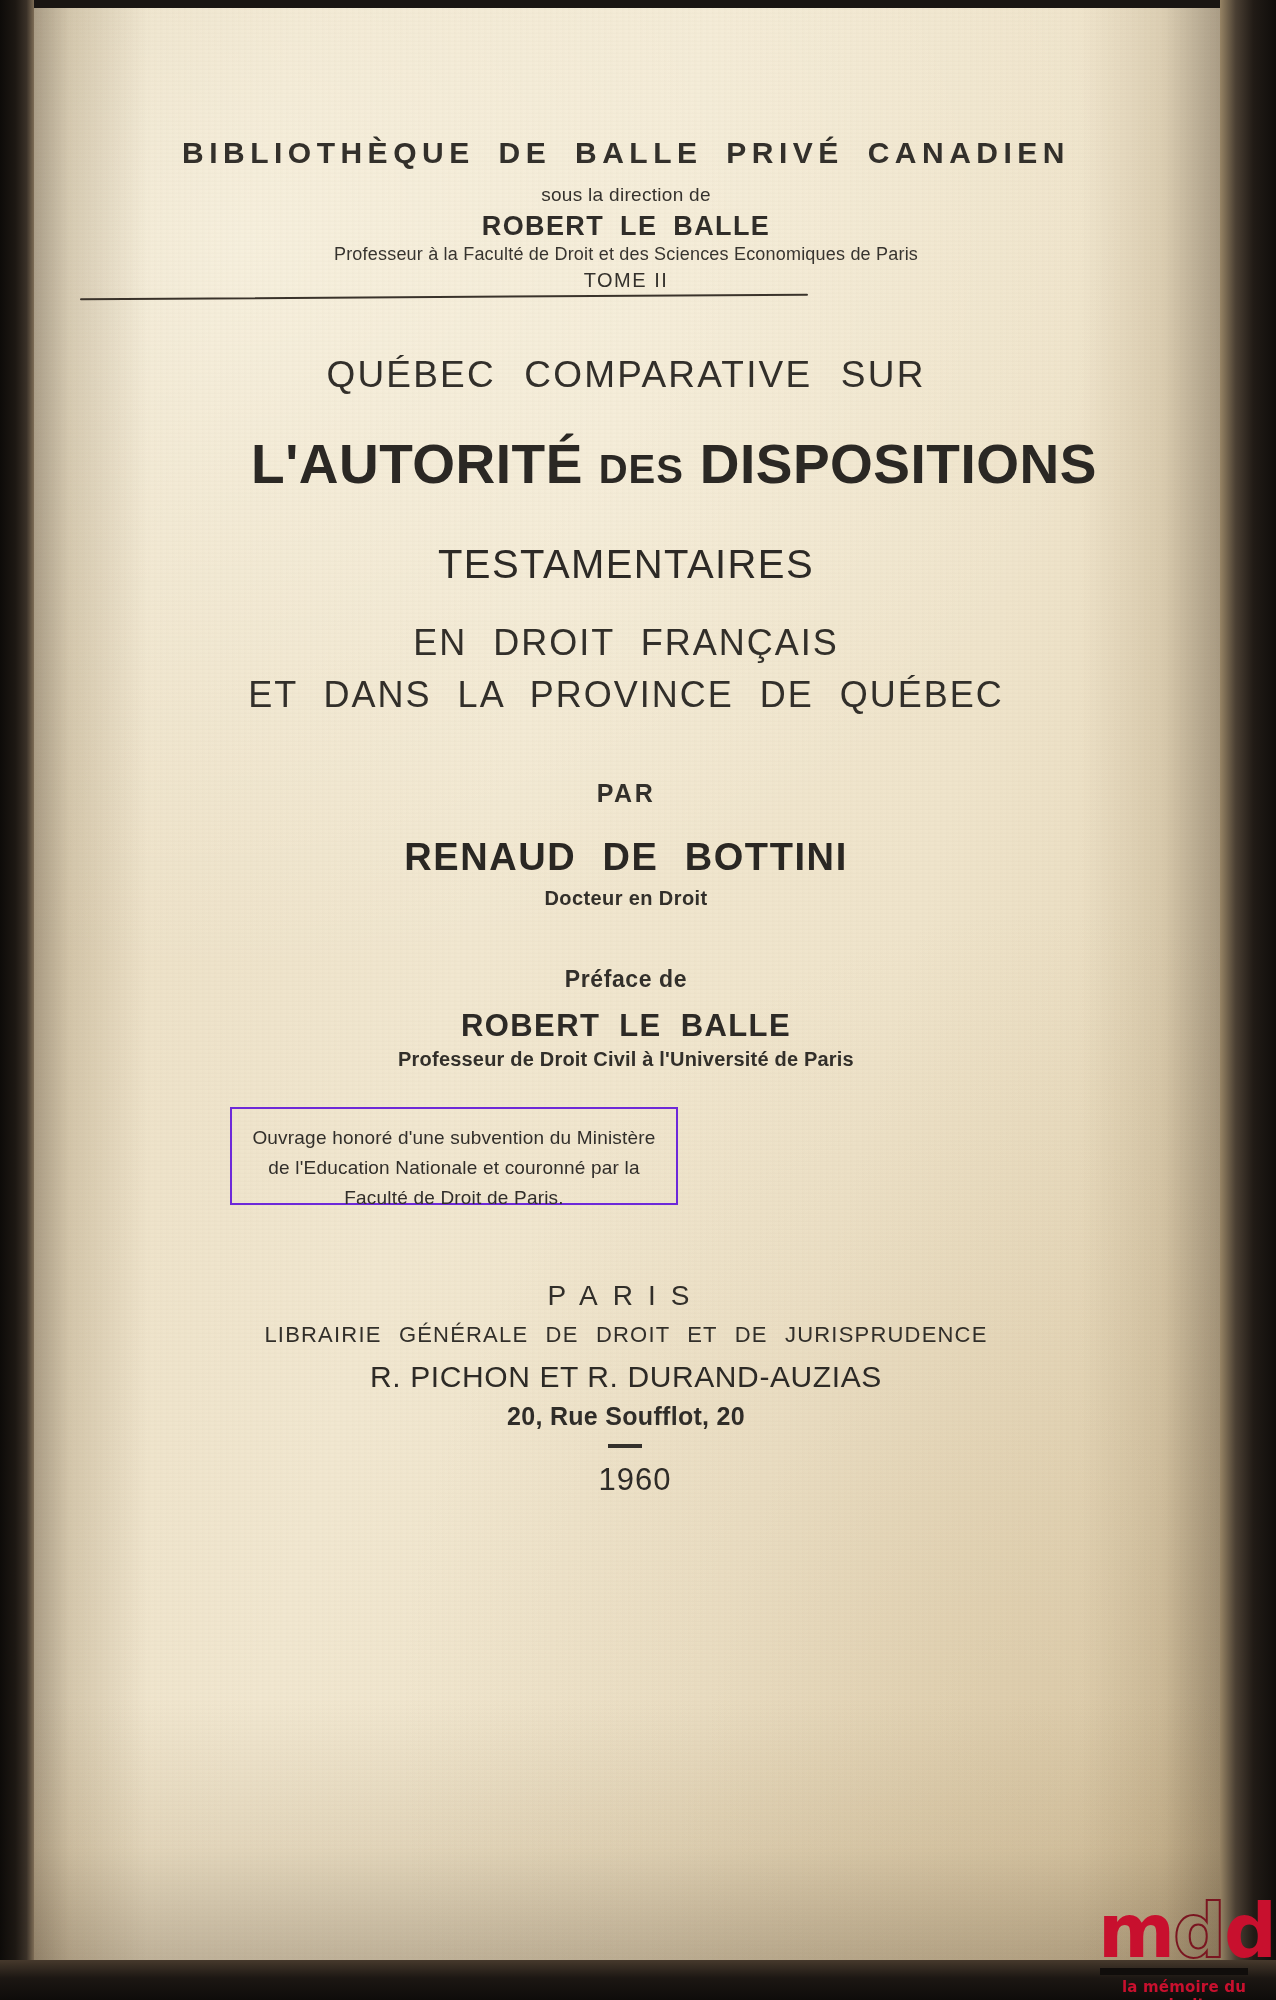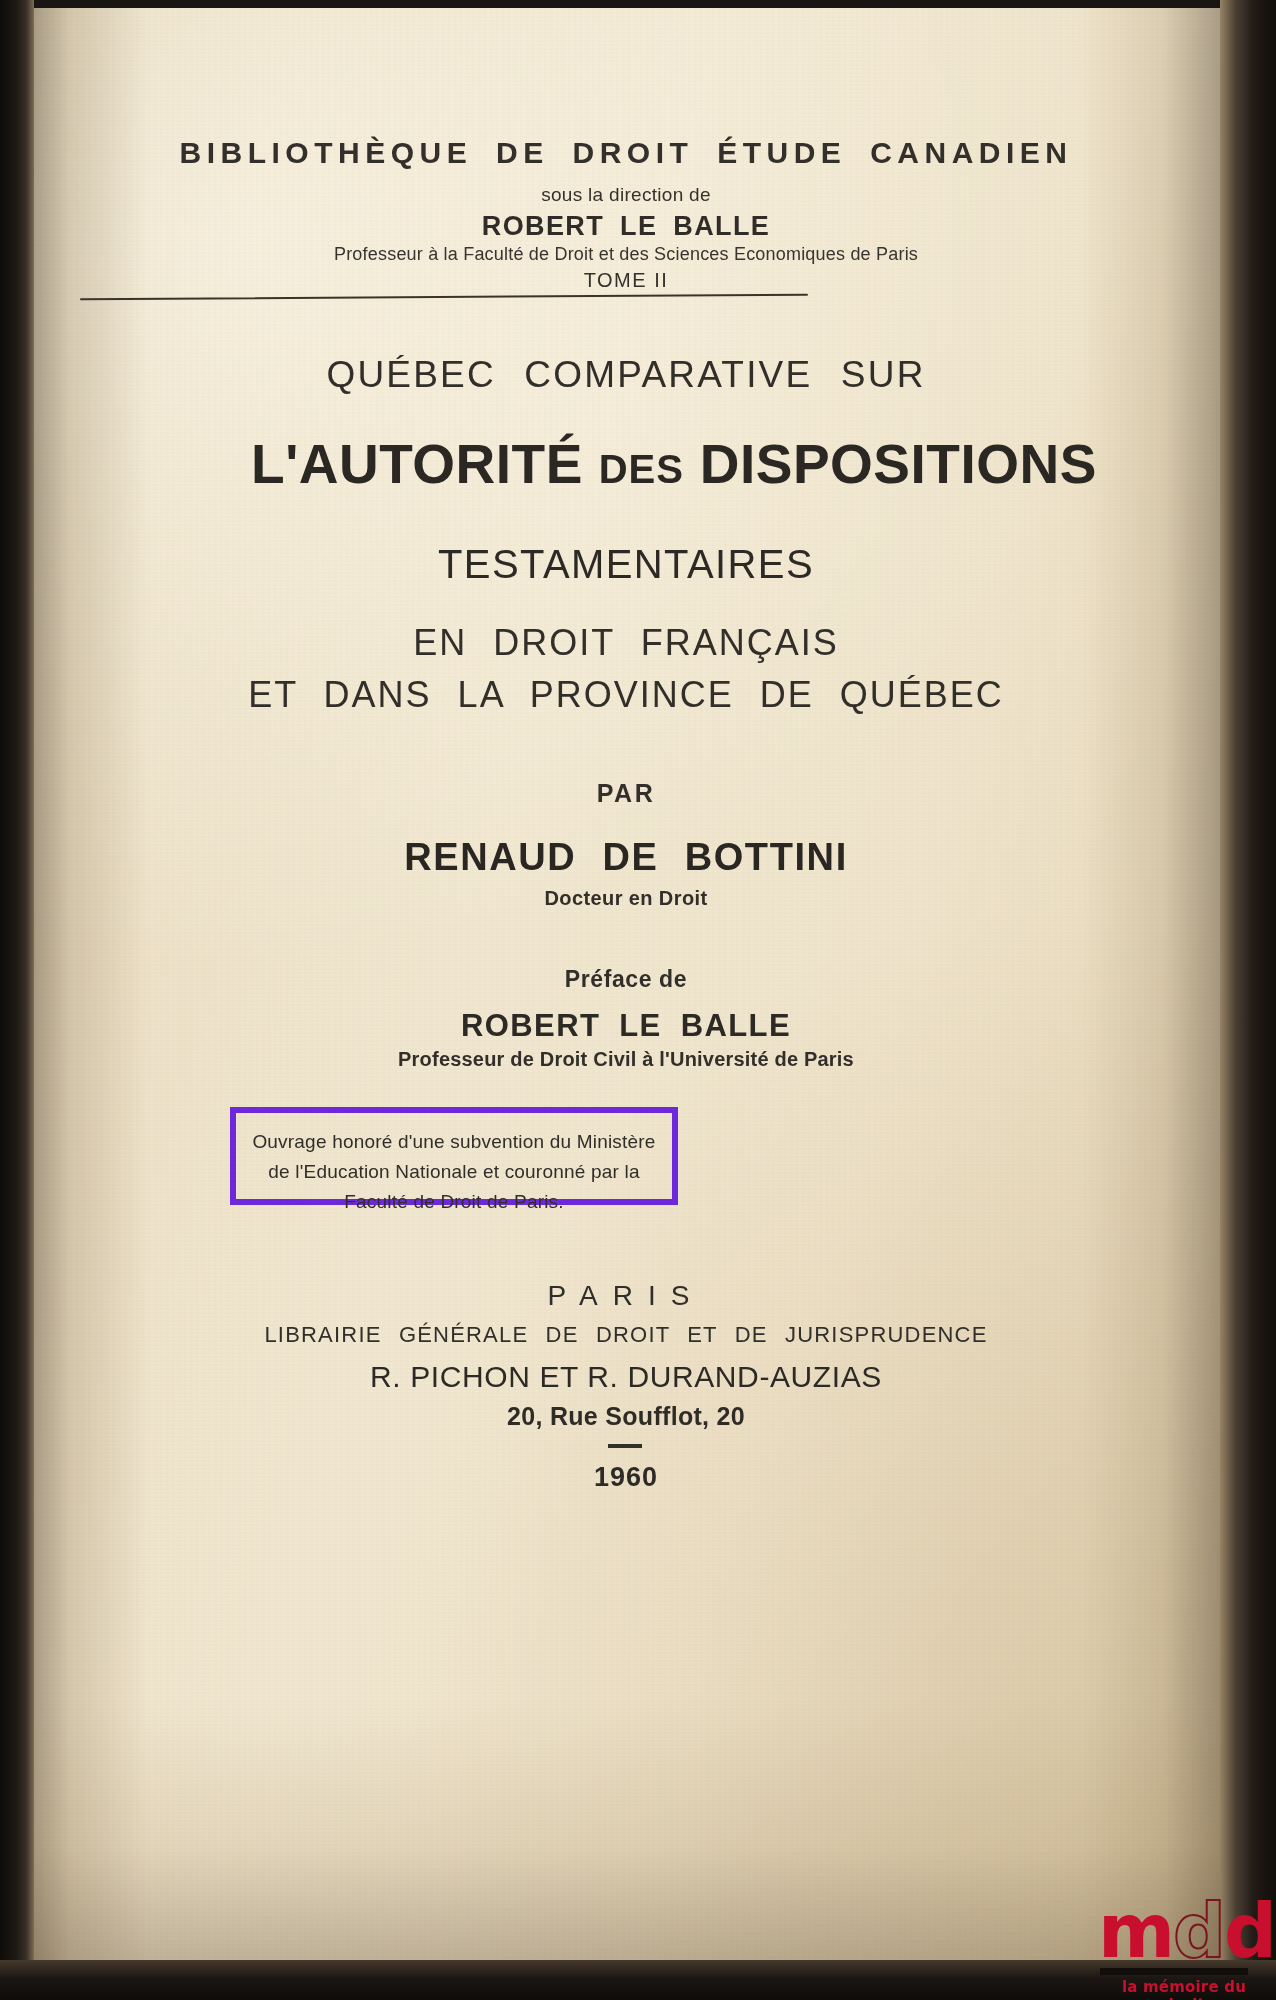--- a/index.html
+++ b/index.html
@@ -247,21 +247,21 @@
     color: #322f2a;
   }
 
   
   .note-box {
     position: absolute;
     left: 202px;
     top: 1099px;
     width: 448px;
     height: 98px;
-    border: 6px solid #6d28d9;
+    border: 2px solid #6d28d9;
     box-sizing: border-box;
   }
   .note-box .note-inner {
     position: absolute;
     left: 0; right: 0;
     top: 14px;
     text-align: center;
     font-size: 19px;
     line-height: 30px;
     letter-spacing: 0.2px;
@@ -302,24 +302,25 @@
     position: absolute;
     top: 1436px;
     left: 50%;
     margin-left: -18px;
     width: 34px;
     height: 4px;
     background: #33302b;
   }
   .imp-year {
     top: 1454px;
-    font-size: 27px;
-    font-weight: 700;
+    font-size: 31px;
+    font-weight: 400;
     letter-spacing: 1px;
     color: #2e2b27;
+    padding-left: 9px;
   }
 
   
   .logo {
     position: absolute;
     right: 0px;
     bottom: 0px;
     width: 200px;
     height: 108px;
     z-index: 8;
@@ -367,21 +368,21 @@
 <div id="scan">
 
   <div class="paper"></div>
   <div class="paper-shade-left"></div>
   <div class="paper-shade-right"></div>
   <div class="paper-shade-bottom"></div>
   <div class="grain"></div>
 
   <div class="content">
 
-    <div class="blk series-title">BIBLIOTHÈQUE DE DROIT ÉTUDE CANADIEN</div>
+    <div class="blk series-title">BIBLIOTHÈQUE DE BALLE PRIVÉ CANADIEN</div>
     <div class="blk series-sub">sous la direction de</div>
     <div class="blk series-dir">ROBERT LE BALLE</div>
     <div class="blk series-aff">Professeur à la Faculté de Droit et des Sciences Economiques de Paris</div>
     <div class="blk series-tome">TOME II</div>
 
     <div class="rule"></div>
 
     <div class="blk t-line1">QUÉBEC COMPARATIVE SUR</div>
     <div class="blk t-line2">
       <span>L'AUTORITÉ</span>

